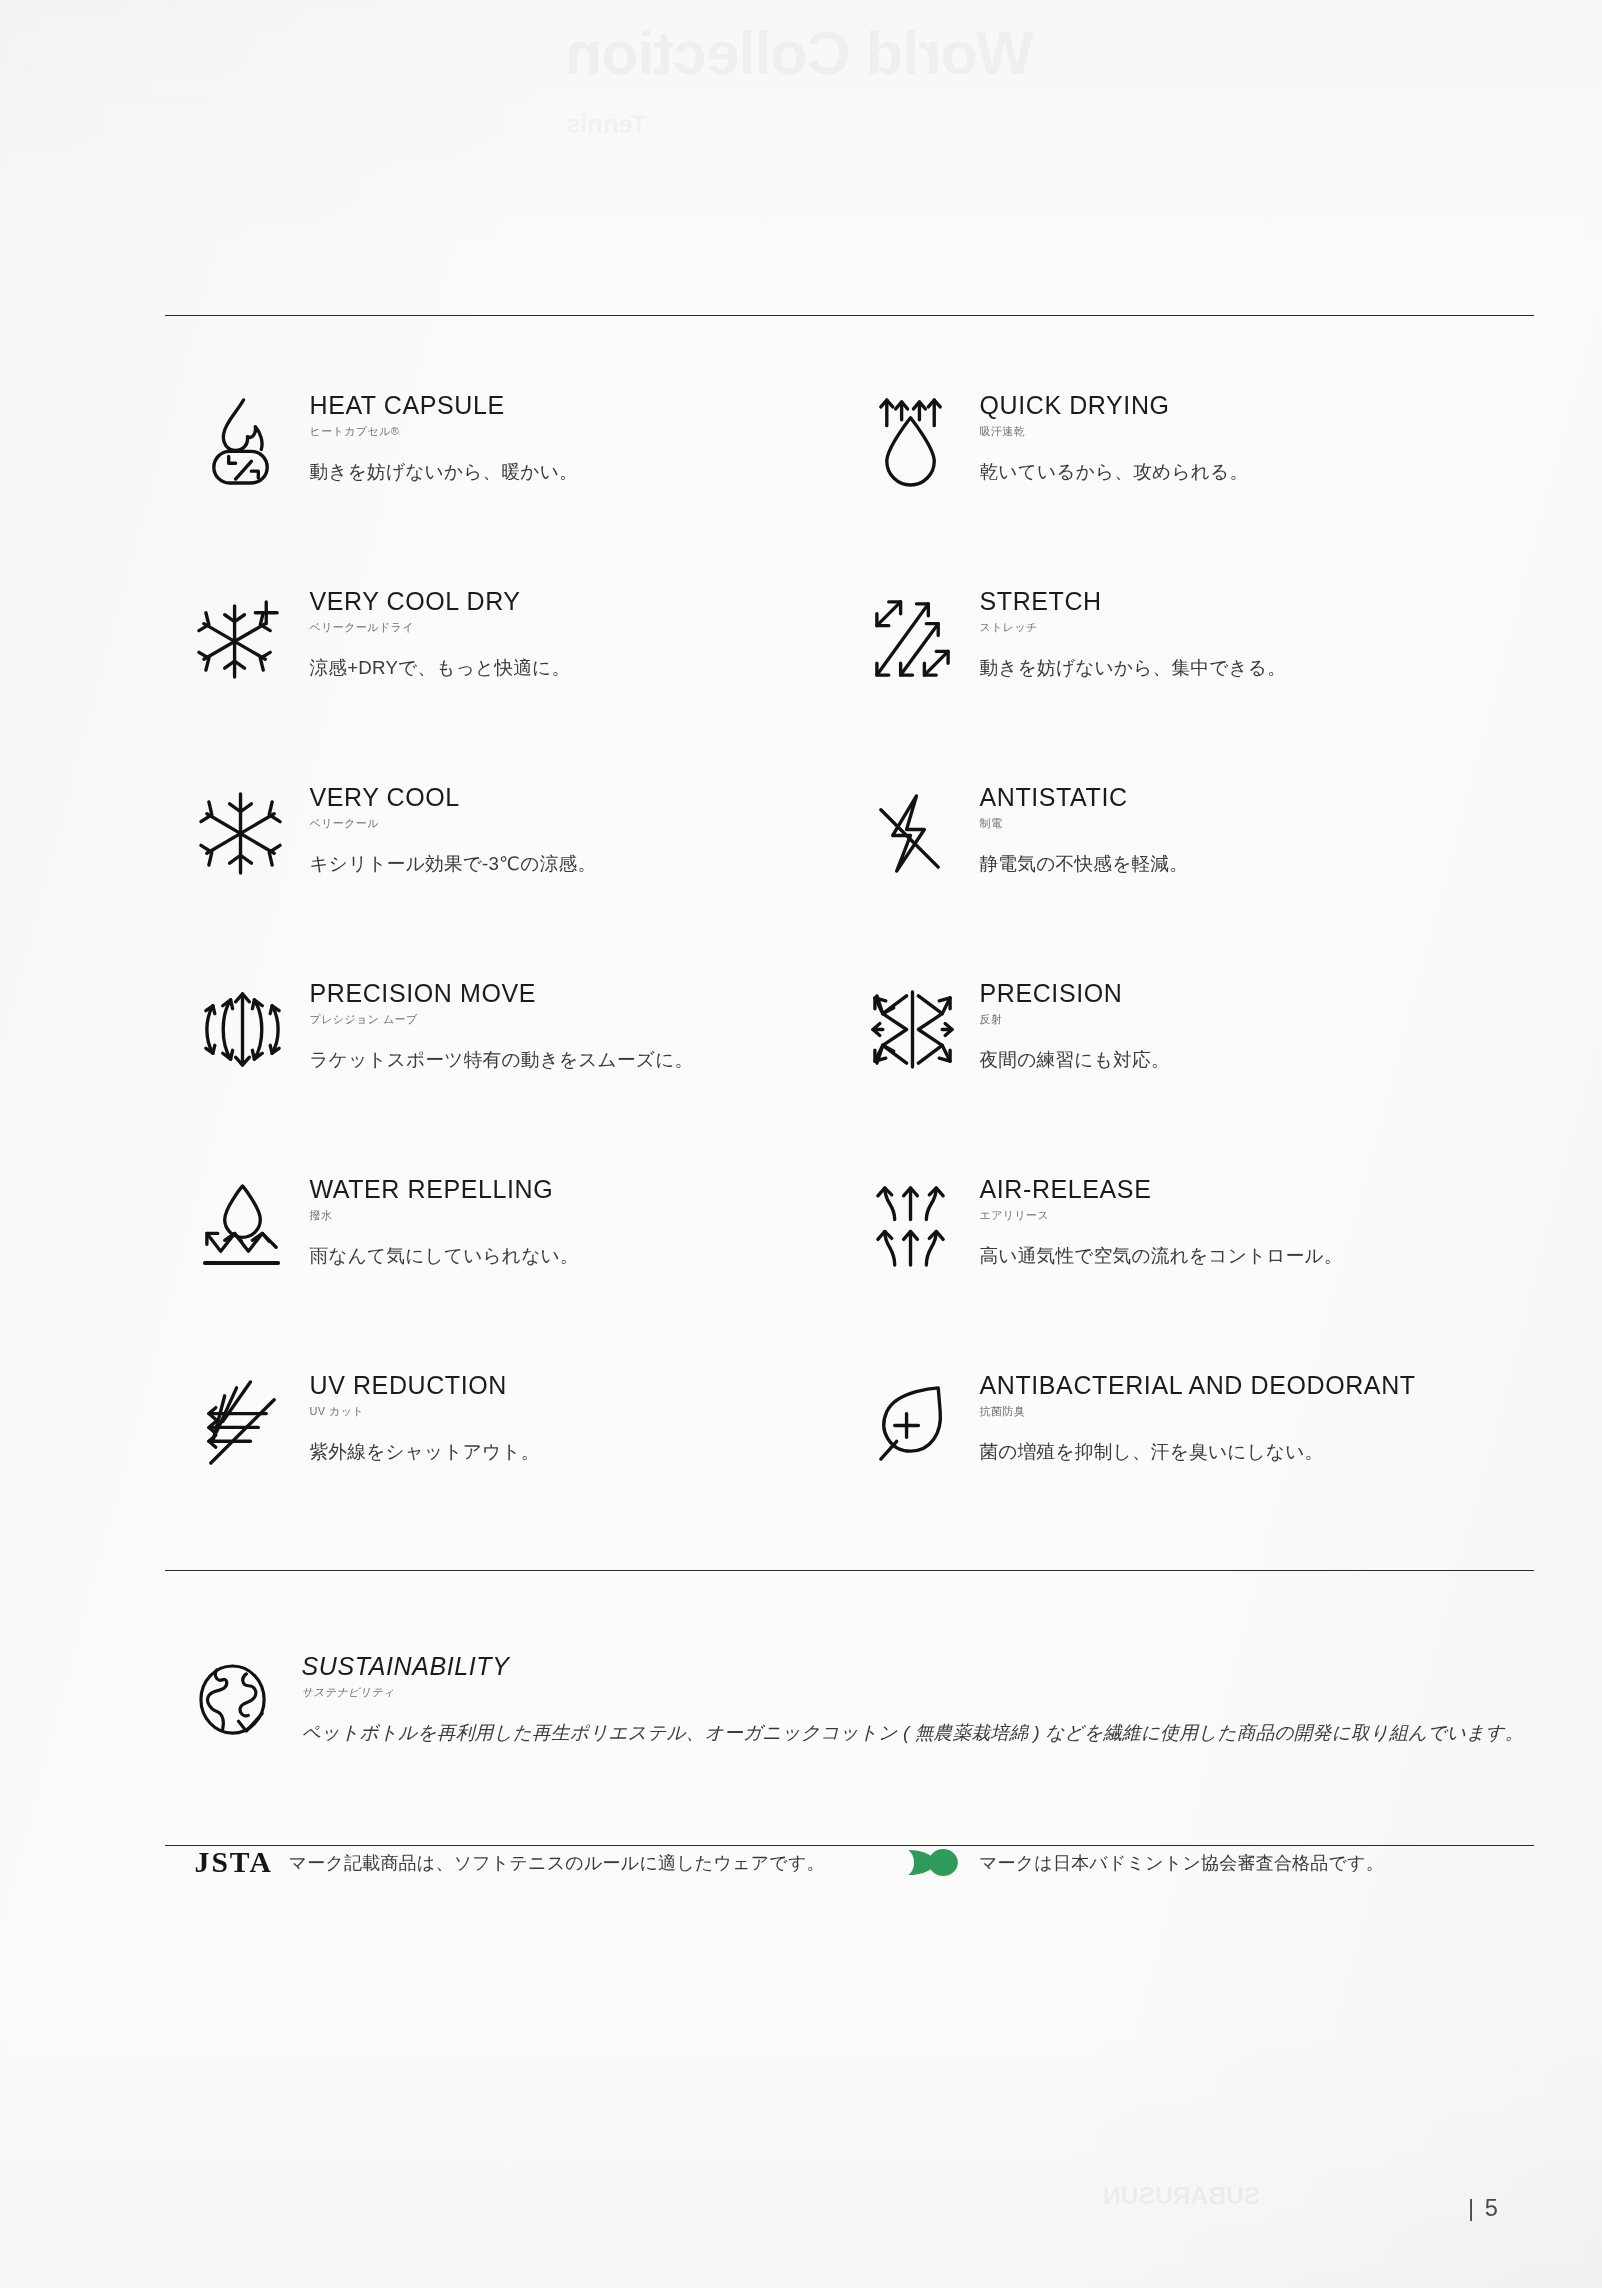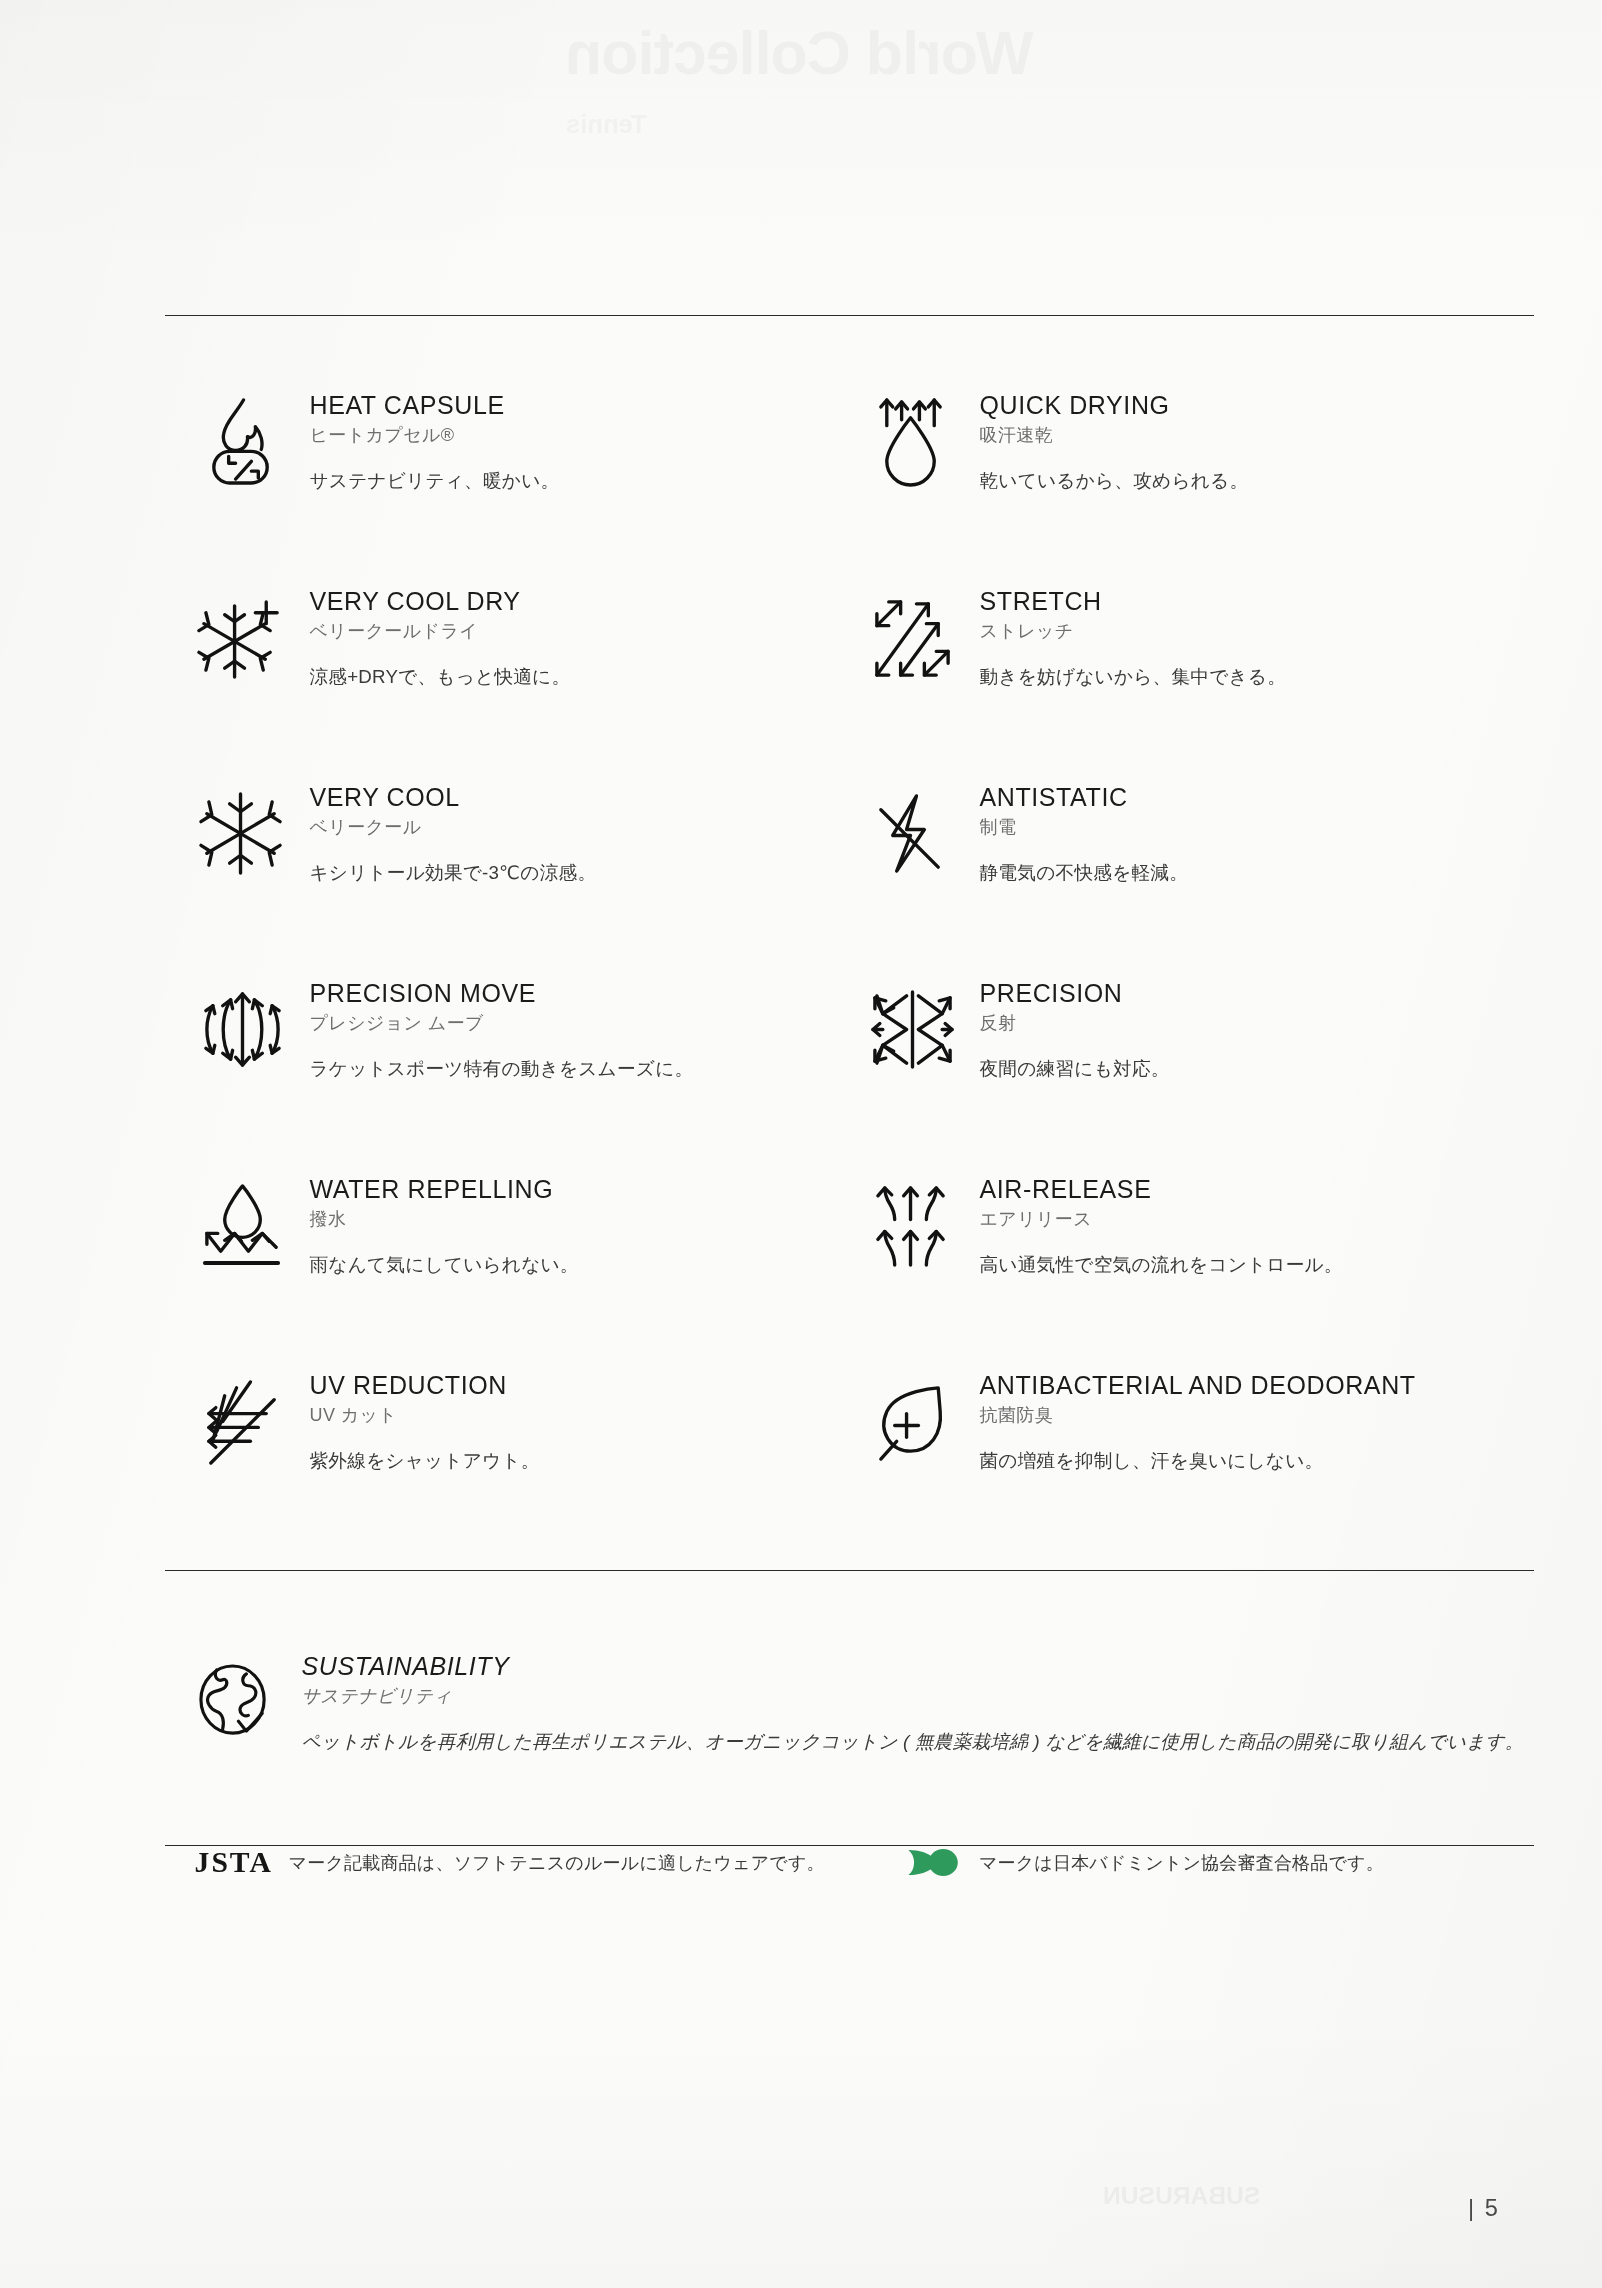--- a/index.html
+++ b/index.html
@@ -120,21 +120,21 @@
     padding-top: 5.9px;
   }
   .feature-title {
     font-size: 25px;
     letter-spacing: 0.6px;
     color: #1b1b1b;
     line-height: 1.1;
     white-space: nowrap;
   }
   .feature-kana {
-    font-size: 18px;
+    font-size: 11px;
     color: #6e6e6e;
     margin-top: 5.9px;
     letter-spacing: 0.4px;
     line-height: 1.2;
   }
   .feature-desc {
     font-size: 18.7px;
     color: #3a3a3a;
     margin-top: 21.7px;
     letter-spacing: 0.2px;
@@ -221,21 +221,21 @@
             <path d="M44 6 C36 20 26 28 24 40 C22 50 28 57 36 57 C44 57 49 51 48 43 C53 46 57 40 56 33 C62 40 64 49 62 56"></path>
             <path d="M30 58 A16 16 0 0 0 30 90 L52 90 A16 16 0 0 0 52 58 Z"></path>
             <path d="M52 68 L36 86"></path>
             <path d="M36 70 L29 70 L29 63"></path>
             <path d="M52 78 L59 78 L59 85"></path>
           </svg>
         </div>
         <div class="feature-text">
           <div class="feature-title">HEAT CAPSULE</div>
           <div class="feature-kana">ヒートカプセル®</div>
-          <div class="feature-desc">サステナビリティ、暖かい。</div>
+          <div class="feature-desc">動きを妨げないから、暖かい。</div>
         </div>
       </div>
 
       <div class="feature">
         <div class="feature-icon">
           <svg width="85" height="95" viewBox="0 0 86 96" fill="none" stroke="#121212" stroke-width="3.4" stroke-linecap="round" stroke-linejoin="round">
             <path d="M17 32 L17 6"></path>
               <path d="M11 13 L17 6 L23 13"></path>
             <path d="M32 26 L32 8"></path>
               <path d="M26 15 L32 8 L38 15"></path>

